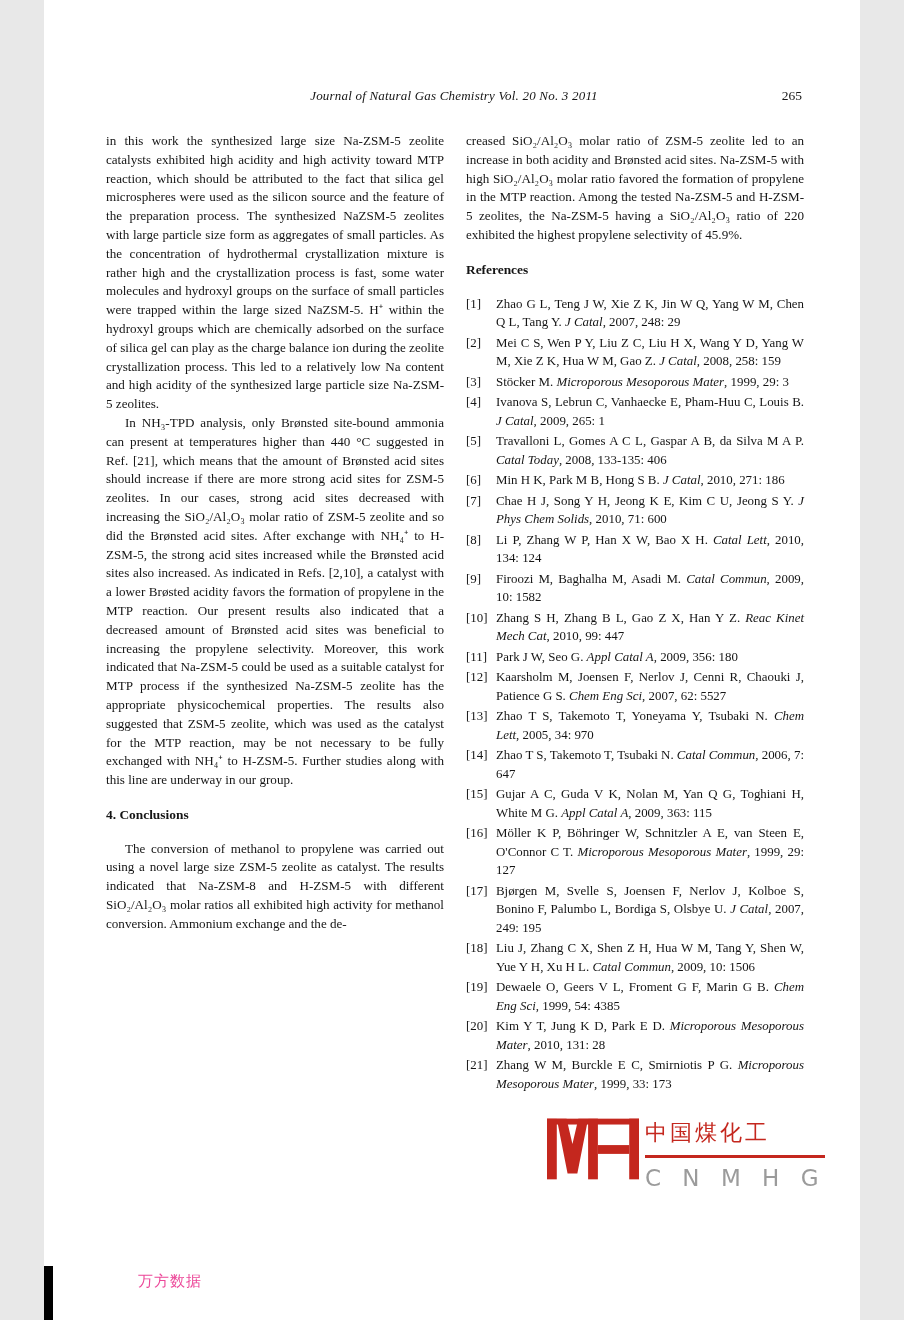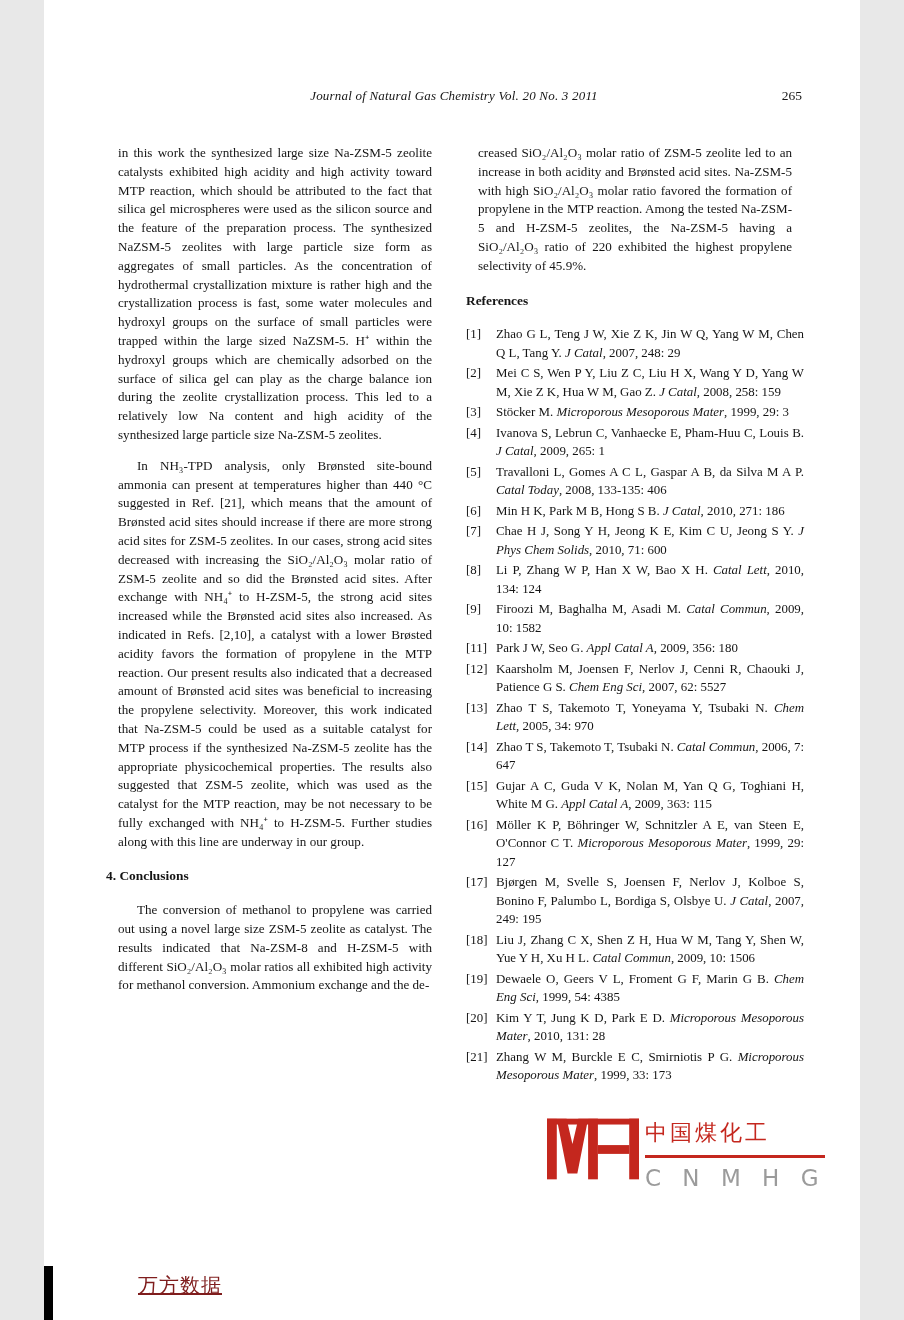--- a/index.html
+++ b/index.html
@@ -16,21 +16,21 @@
     position:absolute; left:0; right:0; text-align:center;
     font-style:italic; letter-spacing:0.2px;
   }
   .page-num { position:absolute; right:0; top:0; font-size:13.5px; }
 
   .columns {
     position:absolute; top:132px; left:62px; right:56px;
     display:flex; gap:22px;
   }
   .col { flex:1 1 0; font-size:13.1px; line-height:18.8px; text-align:justify; }
-  .col p { margin:12px; }
+  .col p { margin:0; }
   p.indent { text-indent:19px; }
   h3.sec-head {
     font-size:13.4px; margin:16px 0 15px 0; font-weight:bold;
     text-align:left;
   }
   .refs { margin-top:2px; }
   .ref { display:flex; font-size:12.9px; line-height:18.5px; margin:0 0 2px 0; text-align:justify; }
   .ref-num { flex:0 0 30px; }
   .ref-body { flex:1 1 auto; }
   .jrnl { font-style:italic; }
@@ -44,23 +44,22 @@
     color:#c4271e; font-size:22px; letter-spacing:3px;
     padding-bottom:7px; border-bottom:3px solid #c4271e;
     font-family:"DejaVu Sans", sans-serif; white-space:nowrap;
   }
   .logo-en {
     color:#9b9b9b; font-size:23px; letter-spacing:7px; margin-top:7px;
     font-family:"DejaVu Sans", sans-serif; white-space:nowrap;
   }
   .watermark {
     position:absolute; top:1272px; left:94px;
-    font-size:20px; color:#7f1d1d; letter-spacing:1px;
+    font-size:15px; color:#ec4899; letter-spacing:1px;
     font-family:"DejaVu Sans", sans-serif;
-    text-decoration:underline;
   }
   .scan-strip {
     position:absolute; left:0; top:1266px; width:9px; height:54px; background:#000;
   }
 </style>
 </head>
 <body>
 
 <div class="page">
 
@@ -110,20 +109,24 @@
             <span class="ref-num">[7]</span>
             <span class="ref-body"><span>Chae H J, Song Y H, Jeong K E, Kim C U, Jeong S Y. </span><span class="jrnl">J Phys Chem Solids</span><span>, 2010, 71: 600</span></span>
           </div>
           <div class="ref">
             <span class="ref-num">[8]</span>
             <span class="ref-body"><span>Li P, Zhang W P, Han X W, Bao X H. </span><span class="jrnl">Catal Lett</span><span>, 2010, 134: 124</span></span>
           </div>
           <div class="ref">
             <span class="ref-num">[9]</span>
             <span class="ref-body"><span>Firoozi M, Baghalha M, Asadi M. </span><span class="jrnl">Catal Commun</span><span>, 2009, 10: 1582</span></span>
+          </div>
+          <div class="ref">
+            <span class="ref-num">[10]</span>
+            <span class="ref-body"><span>Zhang S H, Zhang B L, Gao Z X, Han Y Z. </span><span class="jrnl">Reac Kinet Mech Cat</span><span>, 2010, 99: 447</span></span>
           </div>
           <div class="ref">
             <span class="ref-num">[11]</span>
             <span class="ref-body"><span>Park J W, Seo G. </span><span class="jrnl">Appl Catal A</span><span>, 2009, 356: 180</span></span>
           </div>
           <div class="ref">
             <span class="ref-num">[12]</span>
             <span class="ref-body"><span>Kaarsholm M, Joensen F, Nerlov J, Cenni R, Chaouki J, Patience G S. </span><span class="jrnl">Chem Eng Sci</span><span>, 2007, 62: 5527</span></span>
           </div>
           <div class="ref">

